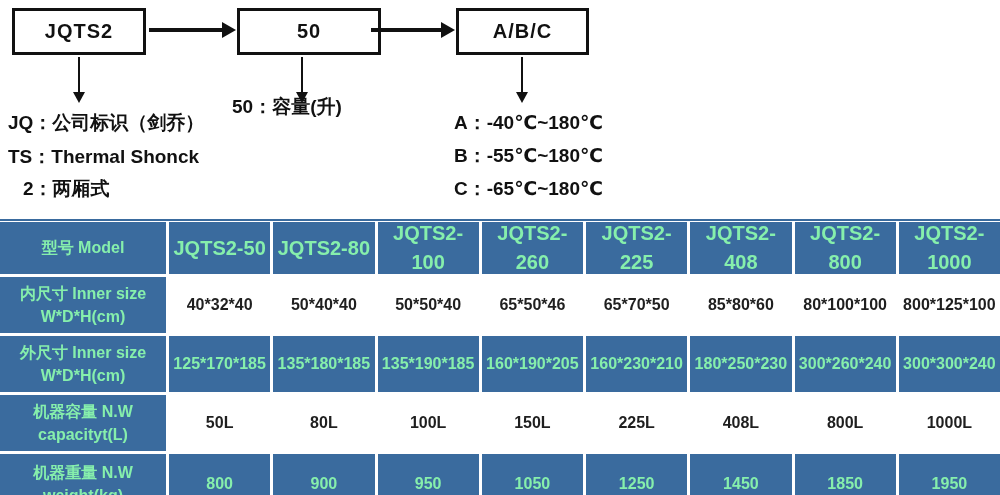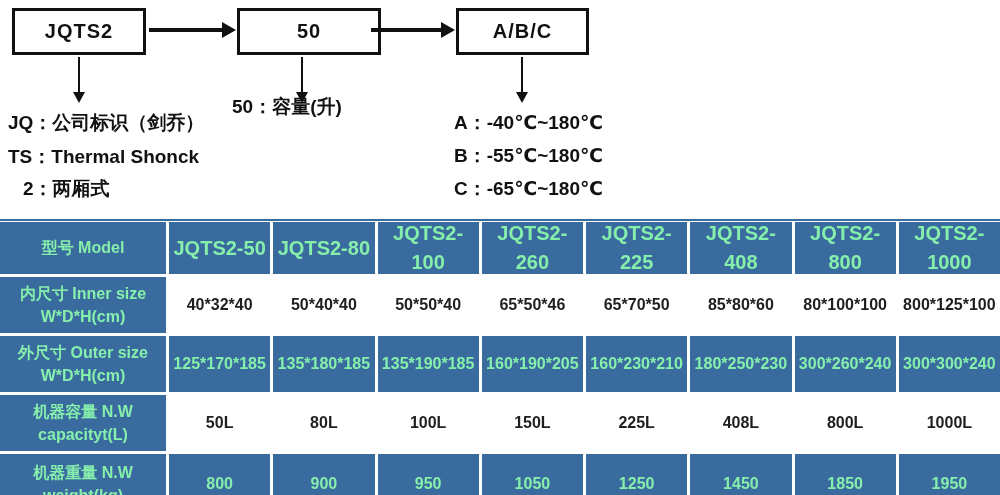--- a/index.html
+++ b/index.html
@@ -112,21 +112,21 @@
     <div class="cell c-white val">40*32*40</div>
     <div class="cell c-white val">50*40*40</div>
     <div class="cell c-white val">50*50*40</div>
     <div class="cell c-white val">65*50*46</div>
     <div class="cell c-white val">65*70*50</div>
     <div class="cell c-white val">85*80*60</div>
     <div class="cell c-white val">80*100*100</div>
     <div class="cell c-white val">800*125*100</div>
 
     <div class="cell c-blue">
-      <span>外尺寸 Outer size</span>
+      <span>外尺寸 Inner size</span>
       <span>W*D*H(cm)</span>
     </div>
     <div class="cell c-blue val">125*170*185</div>
     <div class="cell c-blue val">135*180*185</div>
     <div class="cell c-blue val">135*190*185</div>
     <div class="cell c-blue val">160*190*205</div>
     <div class="cell c-blue val">160*230*210</div>
     <div class="cell c-blue val">180*250*230</div>
     <div class="cell c-blue val">300*260*240</div>
     <div class="cell c-blue val">300*300*240</div>

